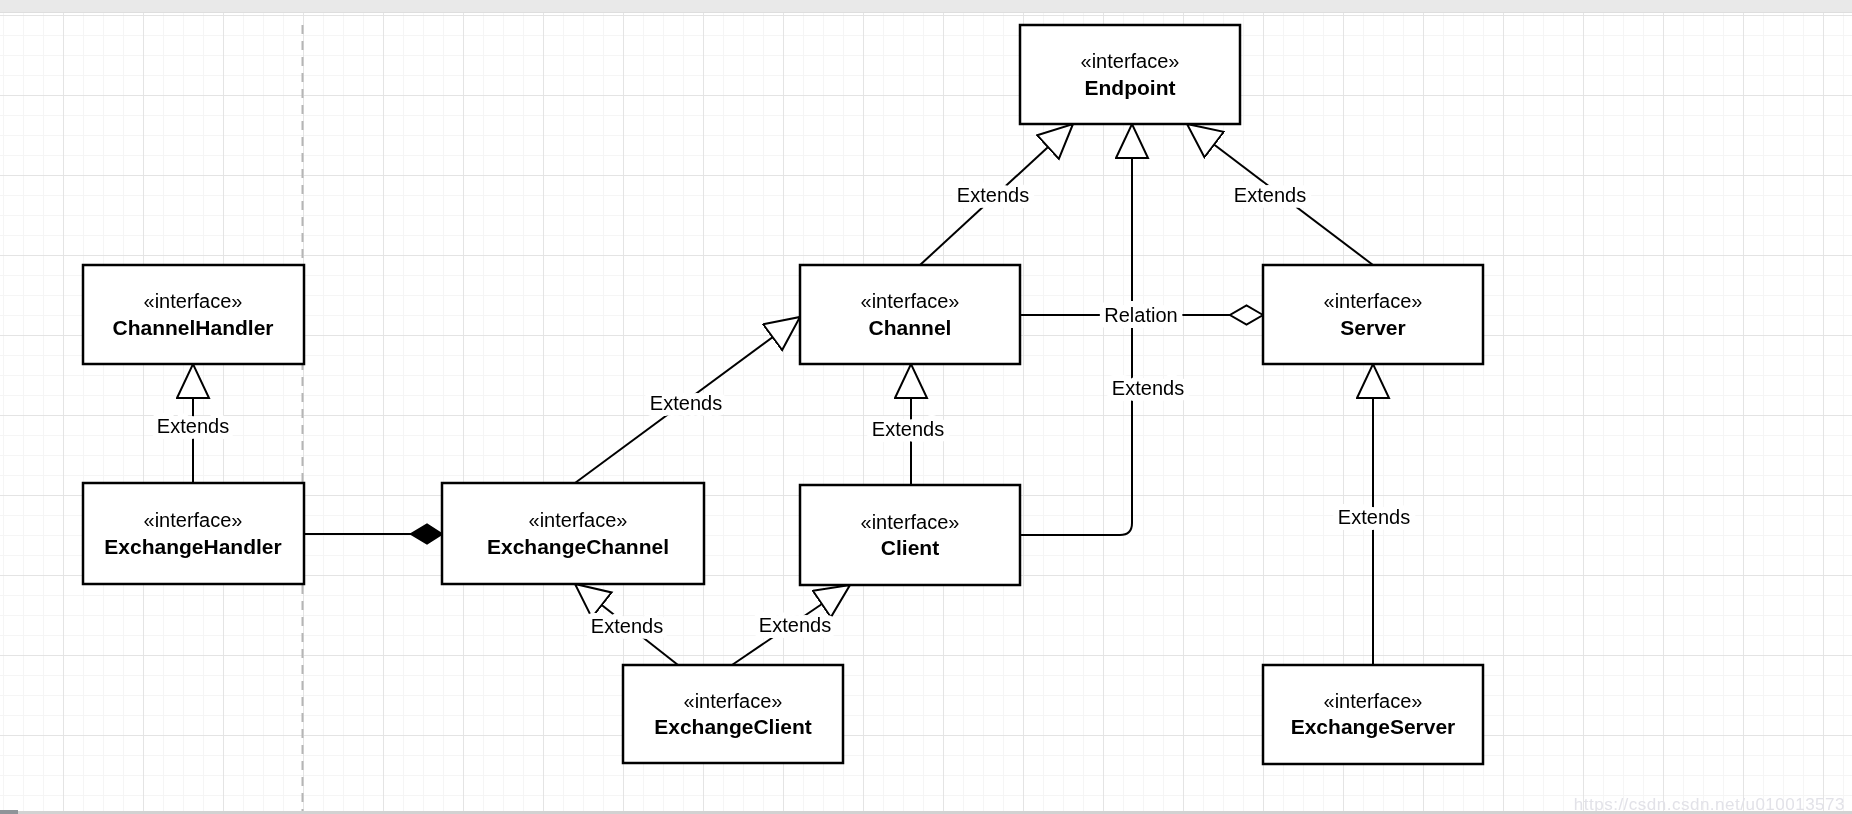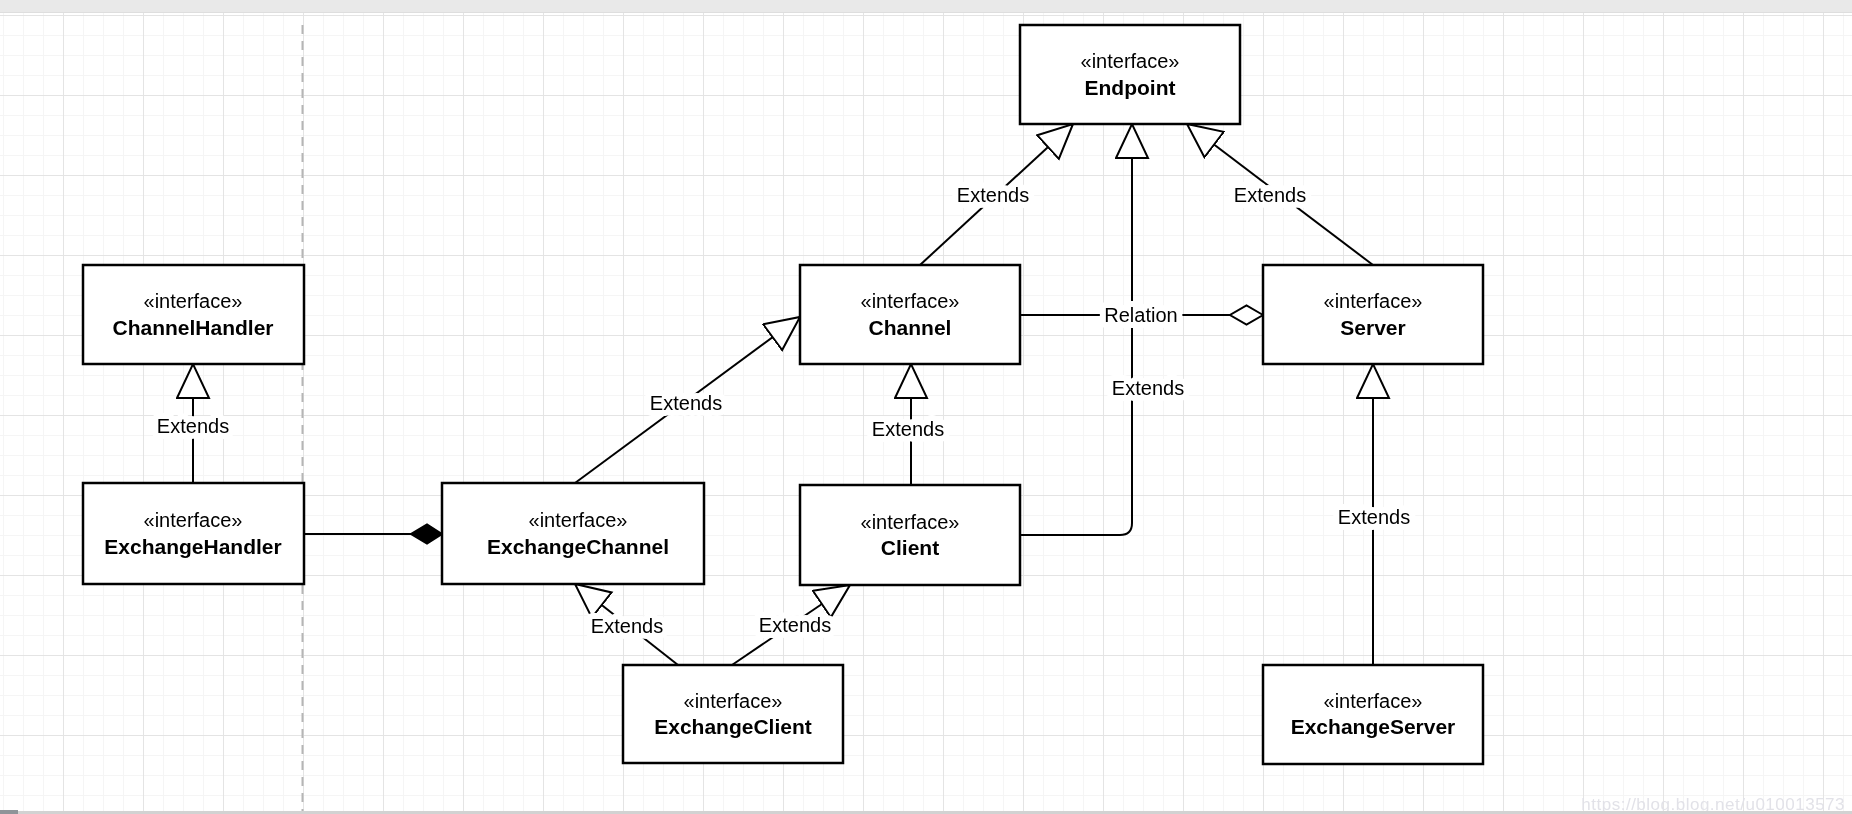--- a/index.html
+++ b/index.html
@@ -187,17 +187,17 @@
       <text class="cname" x="733" y="722">ExchangeClient</text>
     </g>
 
     <g>
       <rect class="node-rect" x="1263" y="653" width="220" height="99"></rect>
       <text class="stereo" x="1373" y="696">«interface»</text>
       <text class="cname" x="1373" y="722">ExchangeServer</text>
     </g>
   </svg>
 
-  <div class="watermark">https://blog.blog.net/u010013573</div>
+  <div class="watermark">https://csdn.csdn.net/u010013573</div>
 </div>
 
 <div class="hscroll-track"></div>
 <div class="hscroll-thumb"></div>
 
 </body></html>

